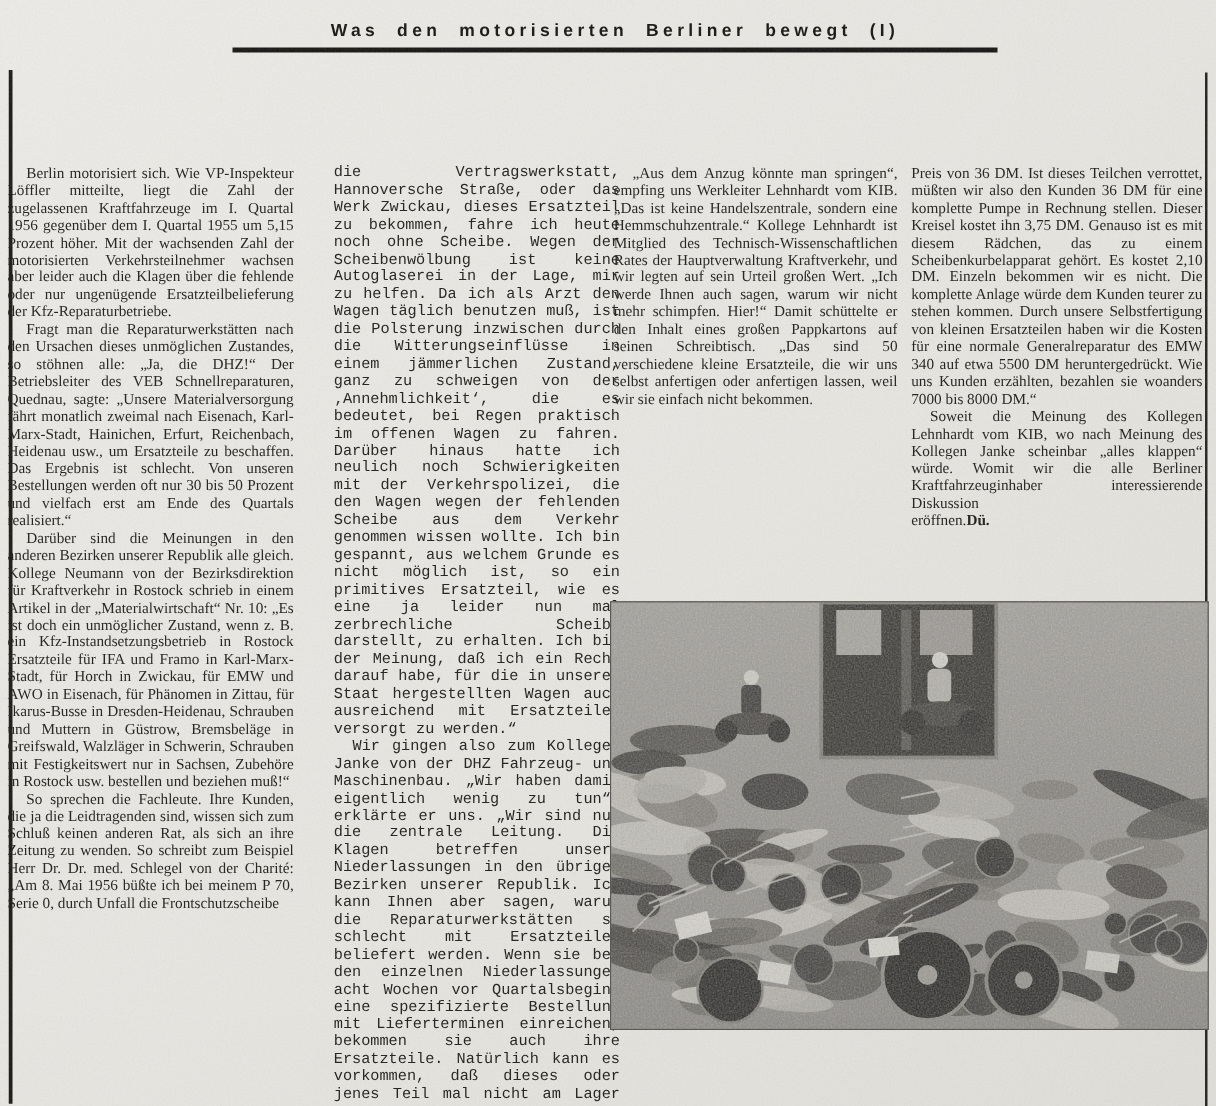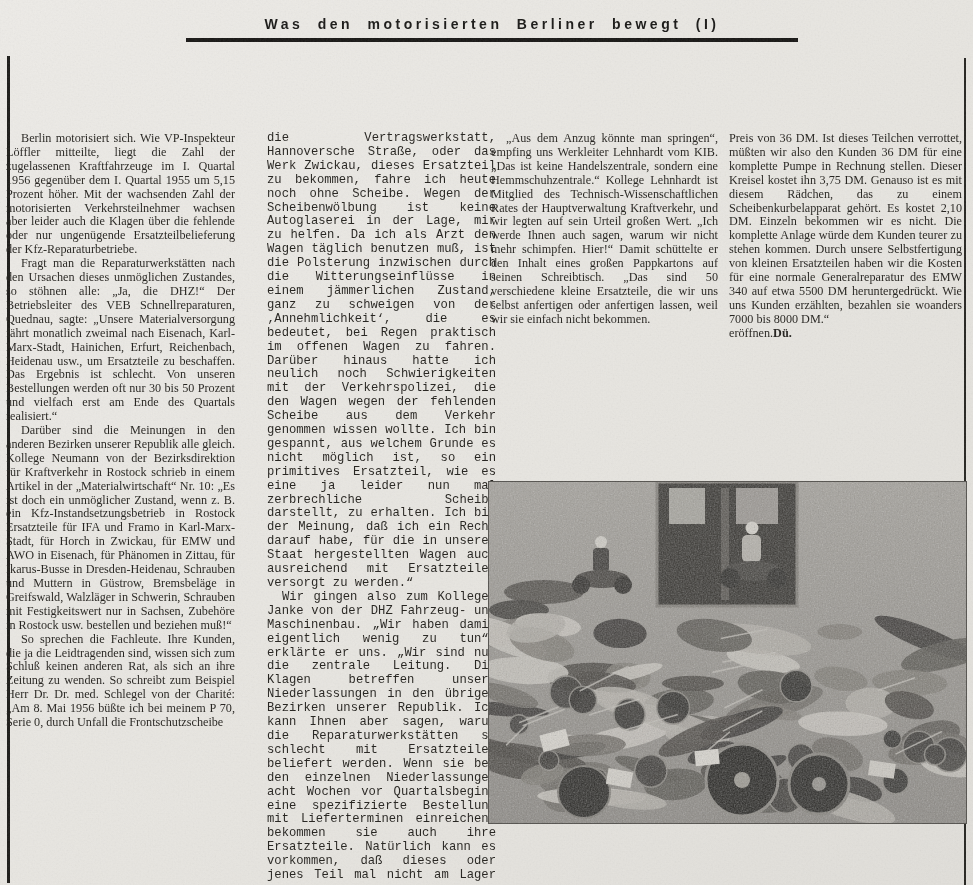--- a/index.html
+++ b/index.html
@@ -73,20 +73,21 @@
     <p class="cont">die Vertragswerkstatt, Hannoversche Straße, oder das Werk Zwickau, dieses Ersatzteil zu bekommen, fahre ich heute noch ohne Scheibe. Wegen der Scheibenwölbung ist keine Autoglaserei in der Lage, mir zu helfen. Da ich als Arzt den Wagen täglich benutzen muß, ist die Polsterung inzwischen durch die Witterungseinflüsse in einem jämmerlichen Zustand, ganz zu schweigen von der ‚Annehmlichkeit‘, die es bedeutet, bei Regen praktisch im offenen Wagen zu fahren. Darüber hinaus hatte ich neulich noch Schwierigkeiten mit der Verkehrspolizei, die den Wagen wegen der fehlenden Scheibe aus dem Verkehr genommen wissen wollte. Ich bin gespannt, aus welchem Grunde es nicht möglich ist, so ein primitives Ersatzteil, wie es eine ja leider nun mal zerbrechliche Scheibe darstellt, zu erhalten. Ich bin der Meinung, daß ich ein Recht darauf habe, für die in unserem Staat hergestellten Wagen auch ausreichend mit Ersatzteilen versorgt zu werden.“</p>
     <p>Wir gingen also zum Kollegen Janke von der DHZ Fahrzeug- und Maschinenbau. „Wir haben damit eigentlich wenig zu tun“, erklärte er uns. „Wir sind nur die zentrale Leitung. Die Klagen betreffen unsere Niederlassungen in den übrigen Bezirken unserer Republik. Ich kann Ihnen aber sagen, warum die Reparaturwerkstätten so schlecht mit Ersatzteilen beliefert werden. Wenn sie bei den einzelnen Niederlassungen acht Wochen vor Quartalsbeginn eine spezifizierte Bestellung mit Lieferterminen einreichen, bekommen sie auch ihre Ersatzteile. Natürlich kann es vorkommen, daß dieses oder jenes Teil mal nicht am Lager ist. Der Hauptmangel besteht meiner Meinung nach darin, daß die Reparaturwerkstätten zuwenig Mittel haben, um sich ein eigenes größeres Ersatzteillager anzulegen. Genauso geht es der DHZ, die demzufolge auf kurzfristige Bestellungen negativ antworten muß. Aber gehen Sie doch mal zum KIB</p>
   </div>
 
   <div class="col" id="col3">
     <p>„Aus dem Anzug könnte man springen“, empfing uns Werkleiter Lehnhardt vom KIB. „Das ist keine Handelszentrale, sondern eine Hemmschuhzentrale.“ Kollege Lehnhardt ist Mitglied des Technisch-Wissenschaftlichen Rates der Hauptverwaltung Kraftverkehr, und wir legten auf sein Urteil großen Wert. „Ich werde Ihnen auch sagen, warum wir nicht mehr schimpfen. Hier!“ Damit schüttelte er den Inhalt eines großen Pappkartons auf seinen Schreibtisch. „Das sind 50 verschiedene kleine Ersatzteile, die wir uns selbst anfertigen oder anfertigen lassen, weil wir sie einfach nicht bekommen.</p>
   </div>
 
   <div class="col" id="col4">
     <p class="cont">Preis von 36 DM. Ist dieses Teilchen verrottet, müßten wir also den Kunden 36 DM für eine komplette Pumpe in Rechnung stellen. Dieser Kreisel kostet ihn 3,75 DM. Genauso ist es mit diesem Rädchen, das zu einem Scheibenkurbelapparat gehört. Es kostet 2,10 DM. Einzeln bekommen wir es nicht. Die komplette Anlage würde dem Kunden teurer zu stehen kommen. Durch unsere Selbstfertigung von kleinen Ersatzteilen haben wir die Kosten für eine normale Generalreparatur des EMW 340 auf etwa 5500 DM heruntergedrückt. Wie uns Kunden erzählten, bezahlen sie woanders 7000 bis 8000 DM.“</p>
+    <p>Soweit die Meinung des Kollegen Lehnhardt vom KIB, wo nach Meinung des Kollegen Janke scheinbar „alles klappen“ würde. Womit wir die alle Berliner Kraftfahrzeuginhaber interessierende Diskussion</p>
     <div class="closing-line">
       <span>eröffnen.</span>
       <span class="byline">Dü.</span>
     </div>
   </div>
 
   <div class="photo-wrap">
     <svg id="photo-svg" width="477" height="341" viewBox="0 0 477 341">
       <defs>
         <filter id="grain" x="0" y="0" width="100%" height="100%">

